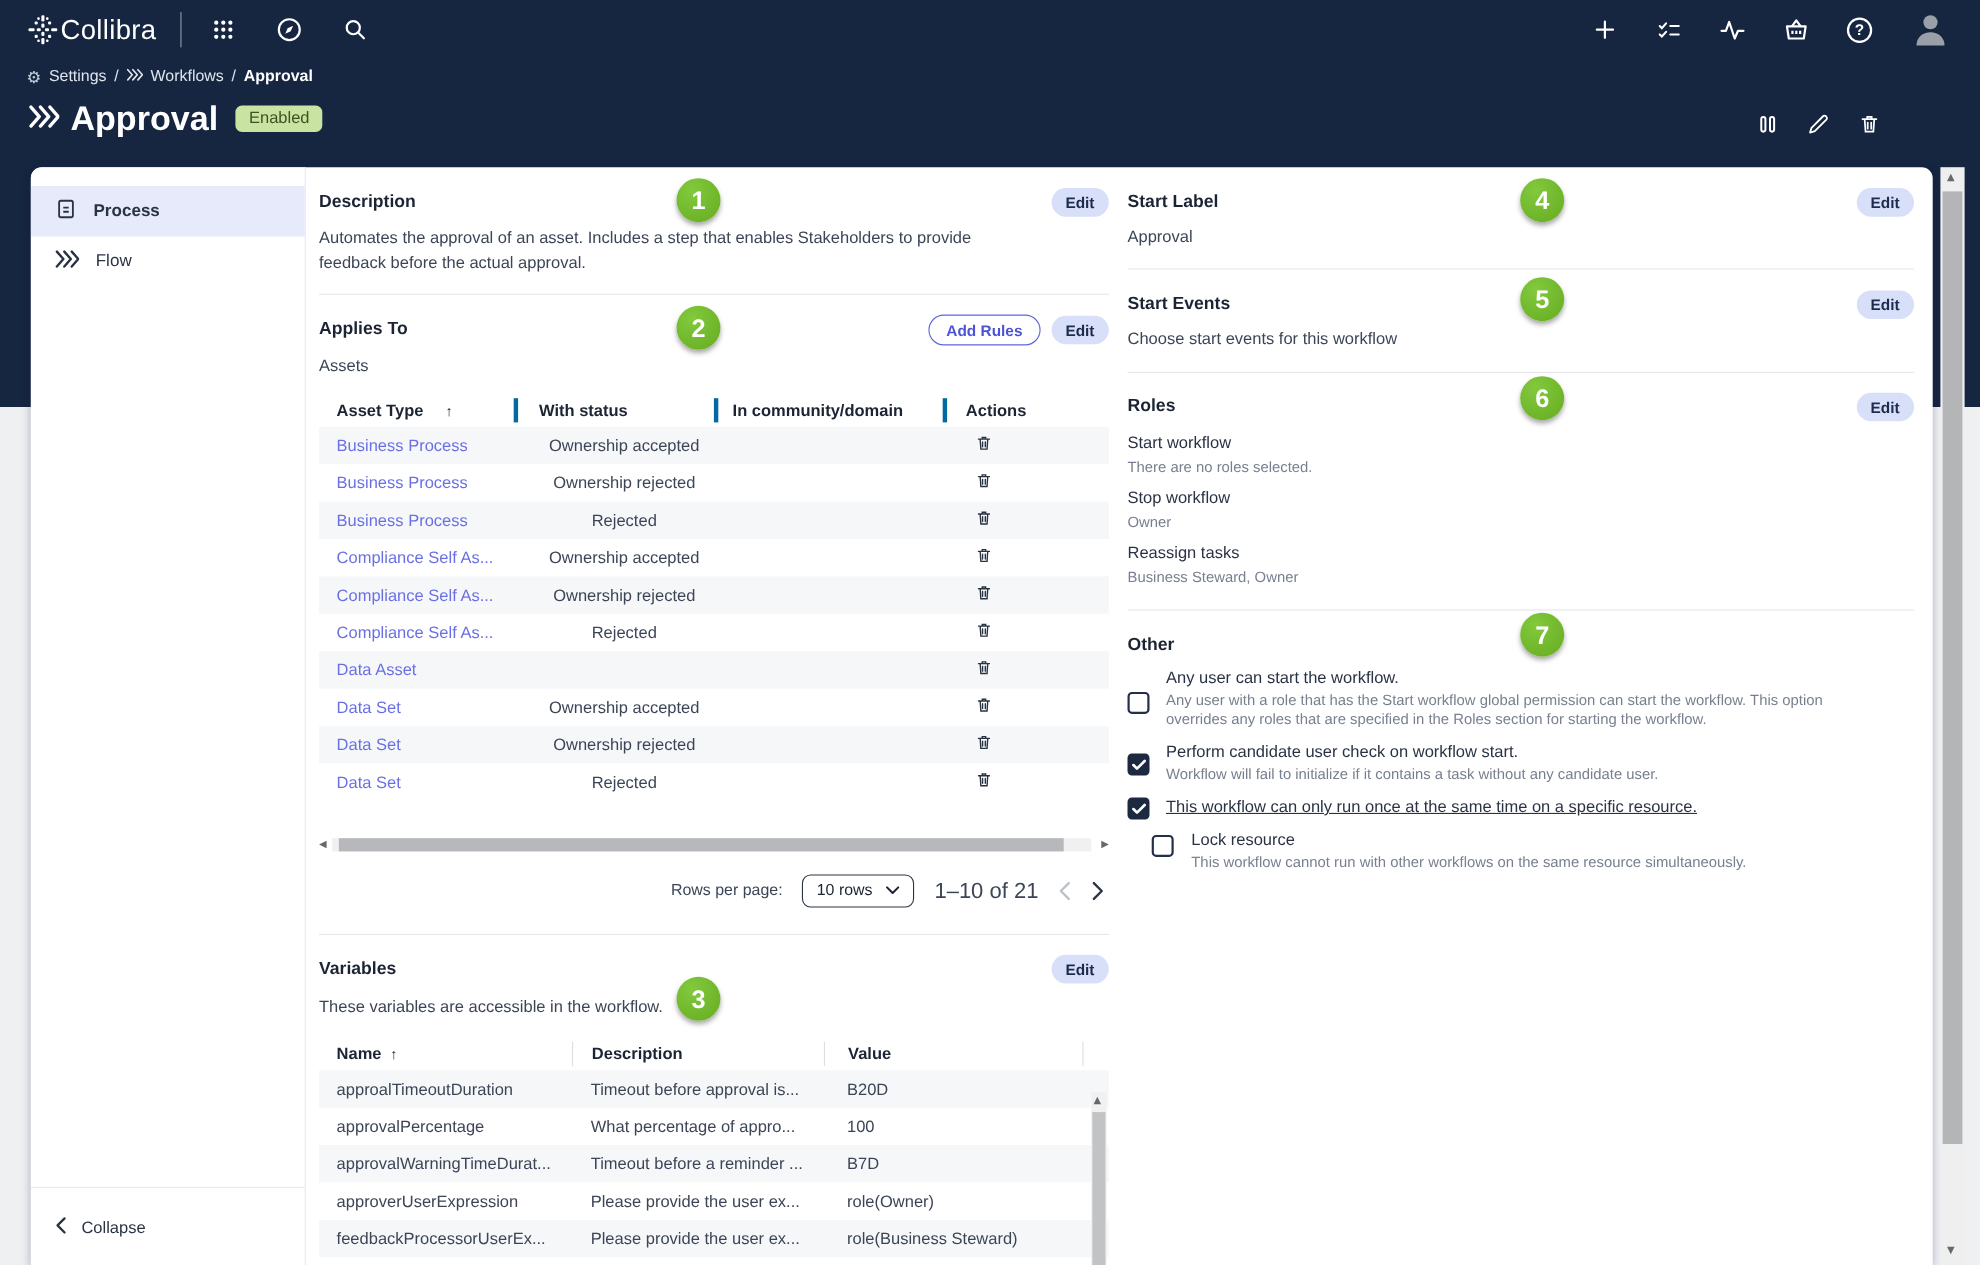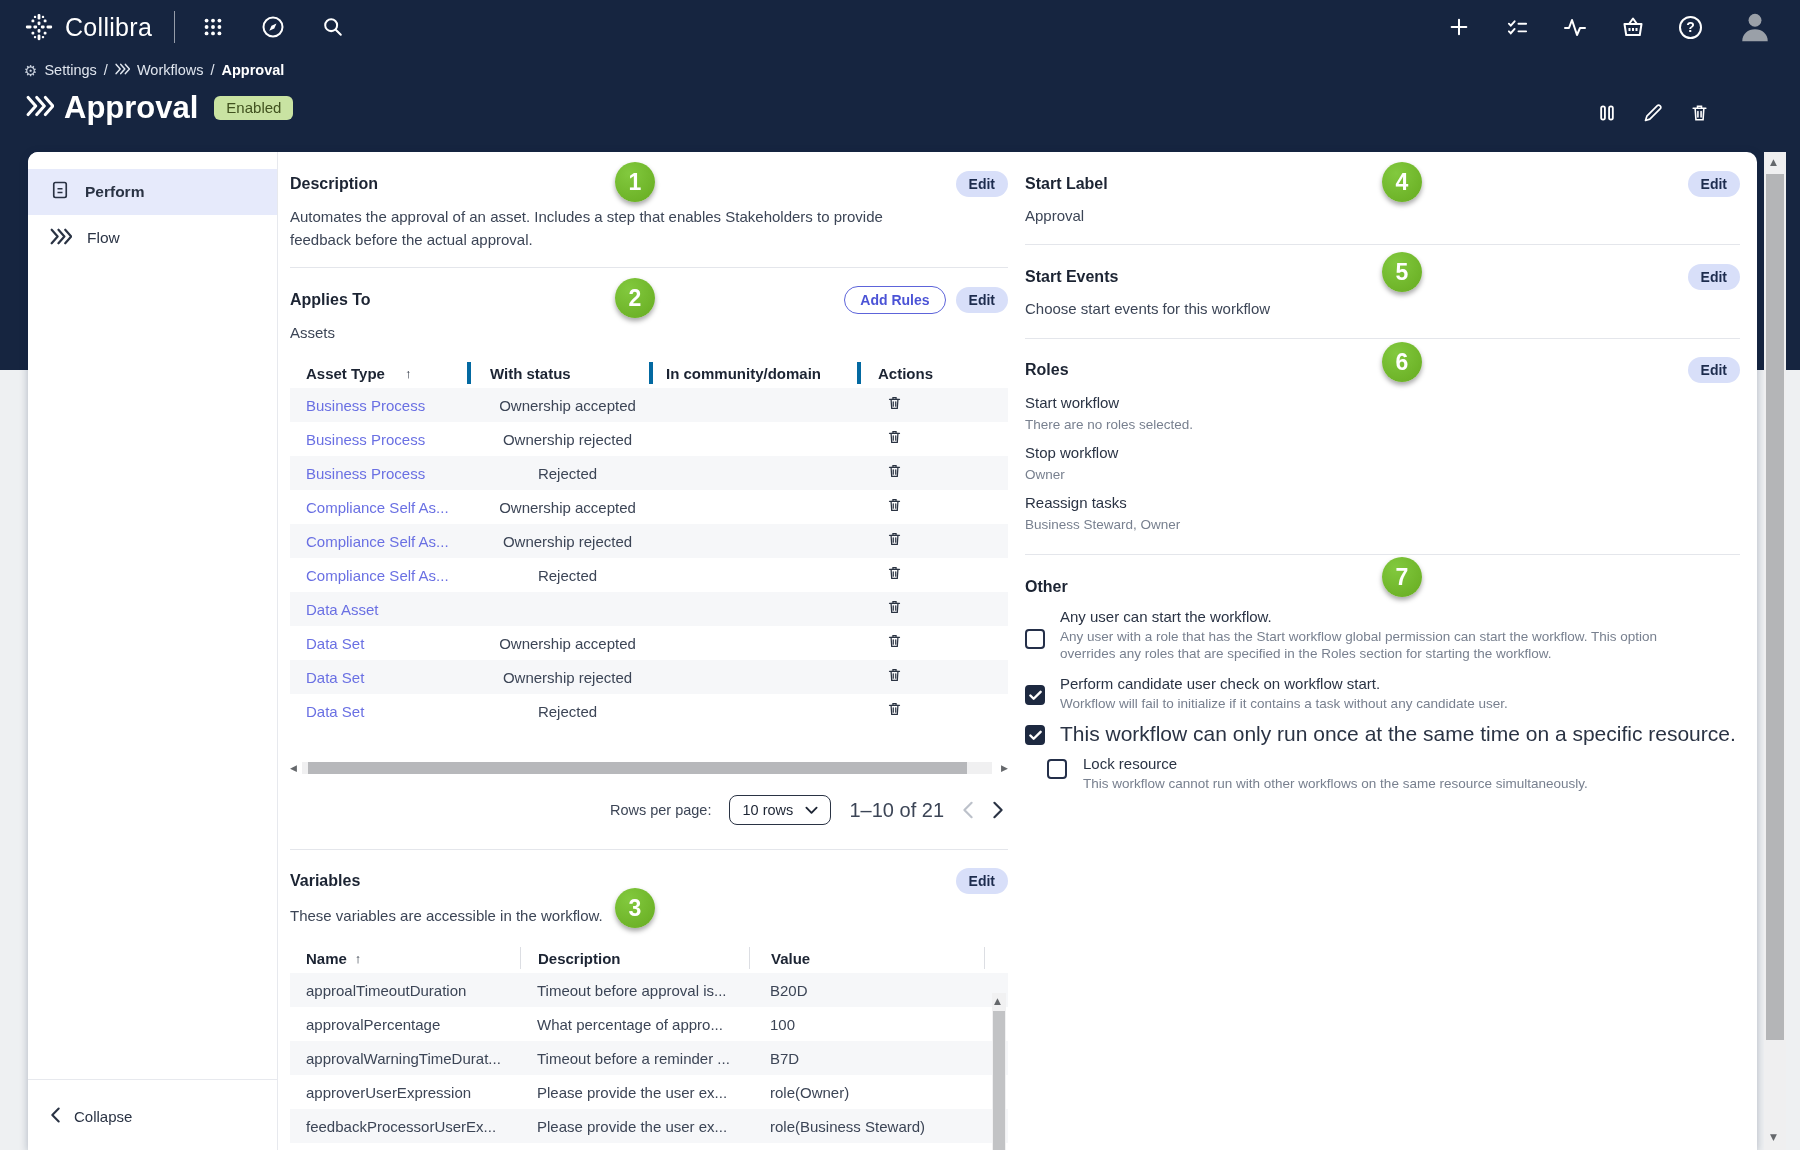--- a/index.html
+++ b/index.html
@@ -3,21 +3,21 @@
 <meta charset="utf-8">
 <style>
   * { margin:0; padding:0; box-sizing:border-box; }
   html,body { width:1800px; height:1150px; overflow:hidden; }
   body { font-family:"Liberation Sans", "DejaVu Sans", sans-serif; background:#eef0f2; position:relative; color:#3c4556; }
 
   .hero { position:absolute; top:0; left:0; width:100%; height:370px; background:#162540; }
 
   
   .topbar { position:absolute; top:0; left:0; right:0; height:54px; display:flex; align-items:center; padding:0 26px 0 24px; color:#fff; }
-  .logo-wrap { display:flex; align-items:center; gap:11px; }
+  .logo-wrap { display:flex; align-items:center; gap:1px; }
   .brand { font-size:25px; font-weight:500; letter-spacing:.3px; color:#fff; }
   .tb-divider { width:1px; height:32px; background:rgba(255,255,255,.55); margin:0 26px 0 22px; }
   .tb-ic { width:24px; height:24px; display:flex; align-items:center; justify-content:center; color:#fff; cursor:pointer; }
   .tb-left-ics { display:flex; gap:36px; align-items:center; }
   .tb-right { margin-left:auto; display:flex; gap:34px; align-items:center; }
   .help-circle { width:23px; height:23px; border:2px solid #fff; border-radius:50%; display:flex; align-items:center; justify-content:center; font-size:14px; font-weight:bold; color:#fff; }
   .avatar { width:38px; height:36px; }
 
   
   .breadcrumb { position:absolute; top:62px; left:24px; display:flex; align-items:center; gap:7px; font-size:14.5px; color:#dfe5ee; }
@@ -113,21 +113,21 @@
   .v-scroll .arr-u { position:absolute; top:4px; left:2px; }
   .v-scroll .thumb { position:absolute; top:18px; left:1px; width:12px; height:142px; background:#c2c3c5; }
 
   
   .val-line { margin-top:9px; font-size:15px; color:#3c4556; height:20px; }
   .role-label { margin-top:10px; font-size:15px; color:#2a3344; height:20px; }
   .role-value { margin-top:3px; font-size:13.5px; color:#78808f; height:17px; }
 
   .opt { position:relative; padding-left:35px; }
   .opt .opt-label { font-size:15px; color:#2a3344; line-height:19px; }
-  .opt .opt-label.big { font-size:21px; }
+  .opt .opt-label.big { font-size:15px;text-decoration:underline; }
   .opt .opt-desc { margin-top:2px; font-size:13.5px; line-height:17px; color:#78808f; }
   .cbox { position:absolute; left:0; width:20px; height:20px; border:2.5px solid #242f49; border-radius:4px; background:#fff; cursor:pointer; display:flex; align-items:center; justify-content:center; }
   .cbox.checked { background:#1d2940; border-color:#1d2940; }
   .opt.indented { padding-left:58px; }
   .opt.indented .cbox { left:22px; }
 
   
   .step { position:absolute; width:40px; height:40px; border-radius:50%; background:radial-gradient(circle at 35% 28%, #82c93e, #66ab20); box-shadow:0 3px 5px rgba(0,0,0,.35); color:#fff; font-size:23px; font-weight:bold; display:flex; align-items:center; justify-content:center; z-index:5; }
   .col-left  .step { left:325px; }
   .col-right .step { left:357px; }
@@ -276,21 +276,21 @@
 <div class="card">
 
   <aside class="sidebar">
     <div class="side-item active">
       <span>
         <svg width="20" height="20" viewBox="0 0 24 24" fill="none" stroke="#2a3344" stroke-width="2" stroke-linejoin="round">
           <rect x="4.5" y="3" width="15" height="18" rx="2"></rect>
             <path d="M9 10.5h6M9 15h6"></path>
         </svg>
       </span>
-      <span>Perform</span>
+      <span>Process</span>
     </div>
     <div class="side-item">
       <span>
         <svg width="22" height="17" viewBox="0 0 26 20" fill="none" stroke="#2a3344" stroke-width="2.6" stroke-linecap="round" stroke-linejoin="round">
           <path d="M2 2l7 8-7 8M10 2l7 8-7 8M18 2l7 8-7 8"></path>
         </svg>
       </span>
       <span>Flow</span>
     </div>
     <div class="collapse-divider"></div>

